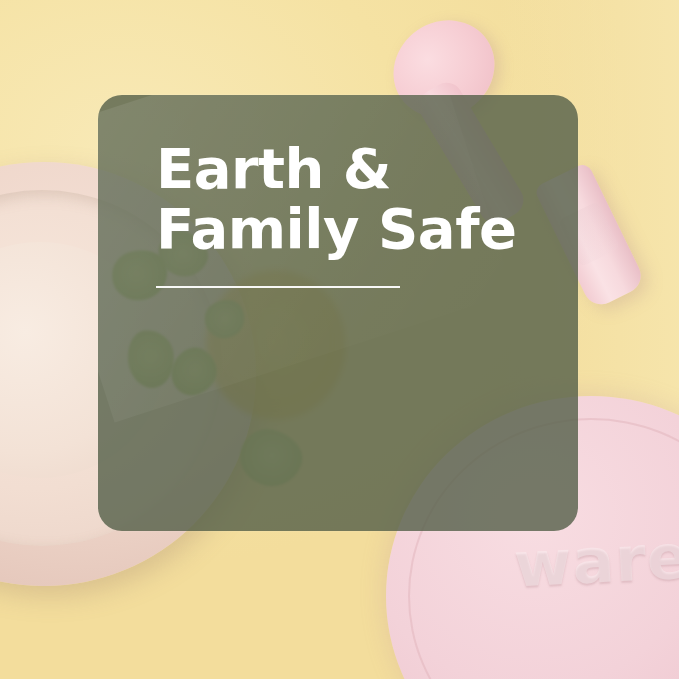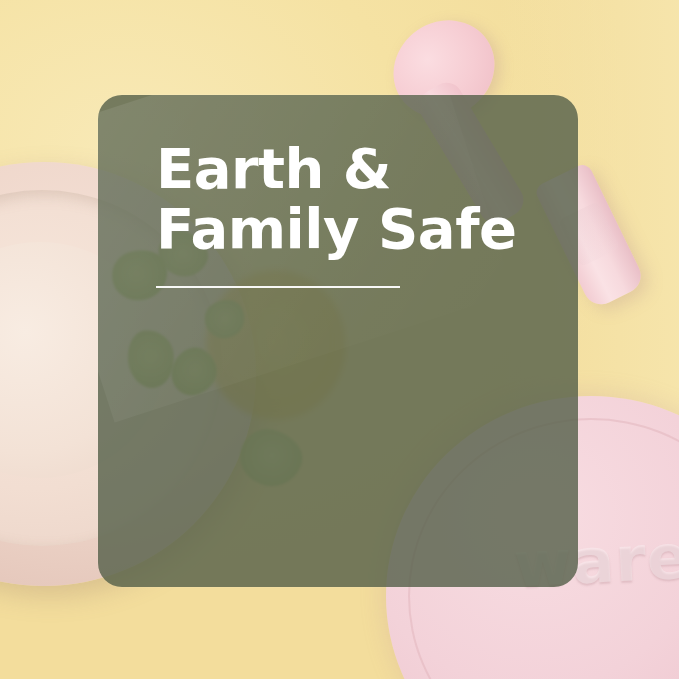--- a/index.html
+++ b/index.html
@@ -179,21 +179,21 @@
     transform: rotate(-3deg);
     user-select: none;
   }
 
   
   .card {
     position: absolute;
     left: 98px;
     top: 95px;
     width: 480px;
-    height: 492px;
+    height: 436px;
     border-radius: 24px;
     background: rgba(84, 95, 72, 0.80);
     box-shadow: 0 0 0 1px rgba(255,255,255,0.05);
     overflow: hidden;
   }
   
   .card-streak {
     position: absolute;
     left: -40px; top: -30px;
     width: 420px; height: 300px;

